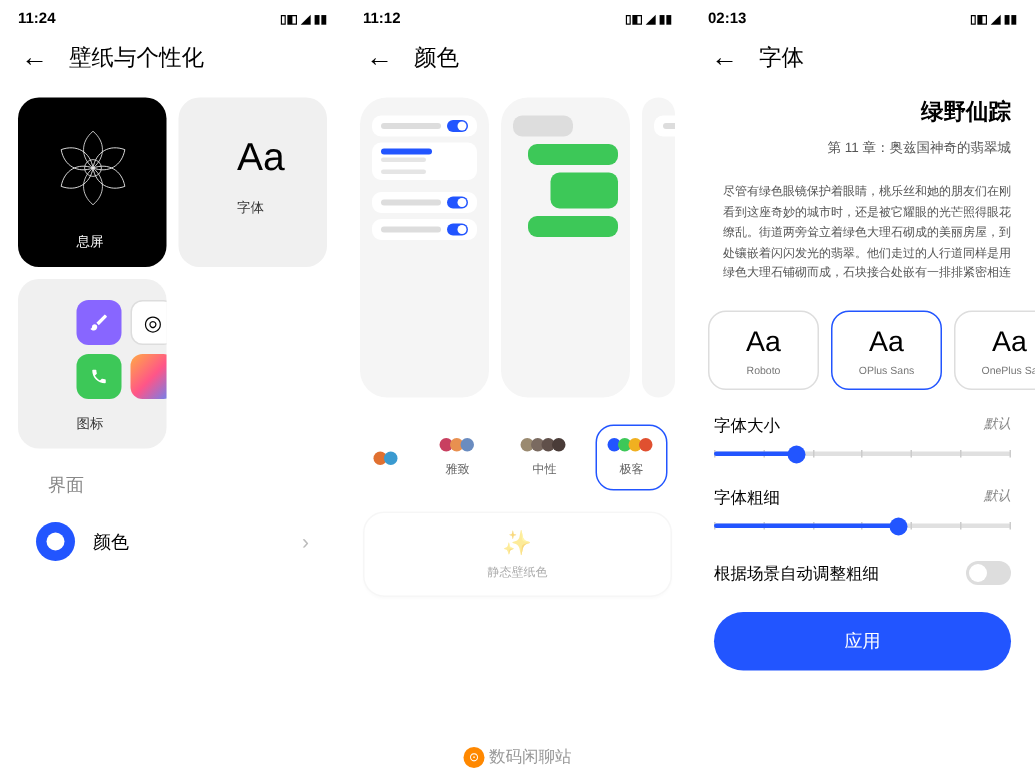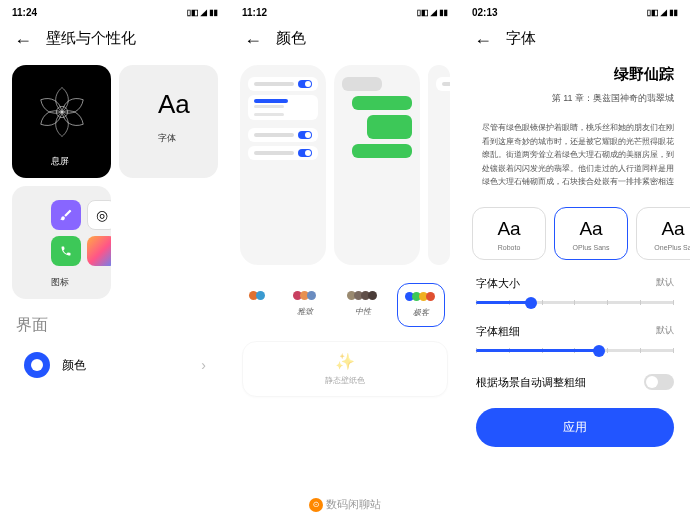--- a/index.html
+++ b/index.html
@@ -29,42 +29,42 @@
 .layer3 { background: #4050ff; top: 4px; left: -18px; }
 .font-tile { background: #f0f0f0; justify-content: center; }
 .font-tile .aa { font-size: 26px; font-weight: 500; color: #000; margin-bottom: 12px; }
 .icon-tile { background: #f0f0f0; }
 .icon-grid { display: grid; grid-template-columns: 1fr 1fr; gap: 6px; position: absolute; top: 14px; }
 .app-ic { width: 30px; height: 30px; border-radius: 8px; display: flex; align-items: center; justify-content: center; font-size: 14px; }
 .ic-purple { background: #8866ff; }
 .ic-white { background: #fff; border: 1px solid #ddd; }
 .ic-green { background: #3dc858; }
 .ic-grad { background: linear-gradient(135deg, #ffaa44, #ff5588, #5588ff); }
-.section-label { padding: 16px 16px 6px; font-size: 16px; color: #888; }
+.section-label { padding: 16px 32px 6px; font-size: 12px; color: #888; }
 .list-row { display: flex; align-items: center; padding: 10px 14px; gap: 12px; background: #fff; border-radius: 12px; margin: 0 10px; }
 .color-circle { width: 26px; height: 26px; border-radius: 50%; background: #2255ff; display: flex; align-items: center; justify-content: center; }
 .color-inner { width: 12px; height: 12px; border-radius: 50%; background: #fff; }
 .row-label { font-size: 12px; flex: 1; }
 .chevron { color: #bbb; font-size: 14px; }
 
 
 .s2-previews { display: flex; gap: 8px; padding: 0 10px 12px; justify-content: center; }
 .preview-card { width: 98px; height: 200px; border-radius: 18px; background: #f5f5f5; padding: 12px 8px; }
 .preview-card.partial { width: 24px; padding: 12px 0 12px 8px; overflow: hidden; }
 .pv-row { display: flex; align-items: center; justify-content: space-between; background: #fff; border-radius: 6px; padding: 4px 6px; margin-bottom: 4px; height: 14px; }
 .pv-line { width: 40px; height: 4px; background: #ddd; border-radius: 2px; }
 .pv-toggle { width: 14px; height: 8px; background: #2255ff; border-radius: 4px; position: relative; }
 .pv-toggle::after { content: ''; position: absolute; right: 1px; top: 1px; width: 6px; height: 6px; background: #fff; border-radius: 50%; }
 .pv-line-sub { width: 30px; height: 3px; background: #e5e5e5; border-radius: 2px; margin-top: 2px; }
 .pv-bubble { background: #3dc858; border-radius: 6px; margin-bottom: 5px; margin-left: auto; }
 .bub1 { width: 60px; height: 14px; }
 .bub2 { width: 45px; height: 24px; }
 .bub3 { width: 60px; height: 14px; }
 .bub-grey { background: #ddd; width: 40px; height: 14px; border-radius: 6px; margin-bottom: 5px; }
-.palette-strip { display: flex; gap: 10px; padding: 6px 4px 10px; justify-content: center; align-items: flex-start; overflow: hidden; font-style: italic; }
+.palette-strip { display: flex; gap: 10px; padding: 6px 4px 10px; justify-content: center; align-items: center; overflow: hidden; }
 .pal-item { display: flex; flex-direction: column; align-items: center; gap: 6px; padding: 8px 6px; border-radius: 12px; min-width: 48px; }
 .pal-item.selected { border: 1.5px solid #2255ff; }
 .pal-dots { display: flex; gap: -2px; }
 .pal-dot { width: 9px; height: 9px; border-radius: 50%; margin-left: -2px; }
 .pal-label { font-size: 8px; color: #666; }
 .custom-row { display: flex; gap: 8px; padding: 4px 12px; }
 .custom-btn { flex: 1; background: #fff; border: 1px solid #eee; border-radius: 14px; padding: 10px; display: flex; flex-direction: column; align-items: center; gap: 4px; box-shadow: 0 1px 2px rgba(0,0,0,0.04); }
 .custom-btn.dim { opacity: 0.5; }
 .custom-ic { font-size: 16px; }
 .custom-label { font-size: 8px; color: #555; }
@@ -77,21 +77,21 @@
 .story-sub { font-size: 9px; color: #555; margin-bottom: 16px; }
 .story-body { font-size: 8px; color: #555; line-height: 1.7; max-height: 68px; overflow: hidden; }
 .font-picker { display: flex; gap: 8px; padding: 6px 0 10px 12px; overflow: hidden; }
 .font-card { min-width: 74px; border: 1px solid #ddd; border-radius: 12px; padding: 10px 4px 8px; display: flex; flex-direction: column; align-items: center; gap: 4px; }
 .font-card.selected { border: 1.5px solid #2255ff; }
 .font-aa { font-size: 19px; font-weight: 500; }
 .font-name { font-size: 7px; color: #777; }
 .slider-sec { padding: 6px 16px; }
 .slider-head { display: flex; justify-content: space-between; align-items: flex-start; margin-bottom: 10px; }
 .slider-label { font-size: 11px; font-weight: 500; }
-.slider-val { font-size: 9px; color: #888; }
+.slider-val { font-size: 9px; color: #888; font-style: italic; }
 .slider-track { position: relative; height: 3px; background: #e0e0e0; border-radius: 2px; margin: 4px 0 8px; }
 .slider-fill { position: absolute; left: 0; height: 100%; background: #2255ff; border-radius: 2px; }
 .slider-thumb { position: absolute; top: 50%; transform: translate(-50%, -50%); width: 12px; height: 12px; background: #2255ff; border-radius: 50%; }
 .slider-ticks { display: flex; justify-content: space-between; position: absolute; top: -1px; width: 100%; }
 .tick { width: 1px; height: 5px; background: #ccc; }
 .toggle-row { display: flex; justify-content: space-between; align-items: center; padding: 8px 16px; }
 .toggle-label { font-size: 11px; }
 .toggle-sw { width: 30px; height: 16px; background: #ddd; border-radius: 8px; position: relative; }
 .toggle-sw::after { content: ''; position: absolute; left: 2px; top: 2px; width: 12px; height: 12px; background: #fff; border-radius: 50%; }
 .apply-btn { margin: 10px 16px 0; background: #2255ff; color: #fff; border-radius: 22px; padding: 11px; text-align: center; font-size: 12px; }

